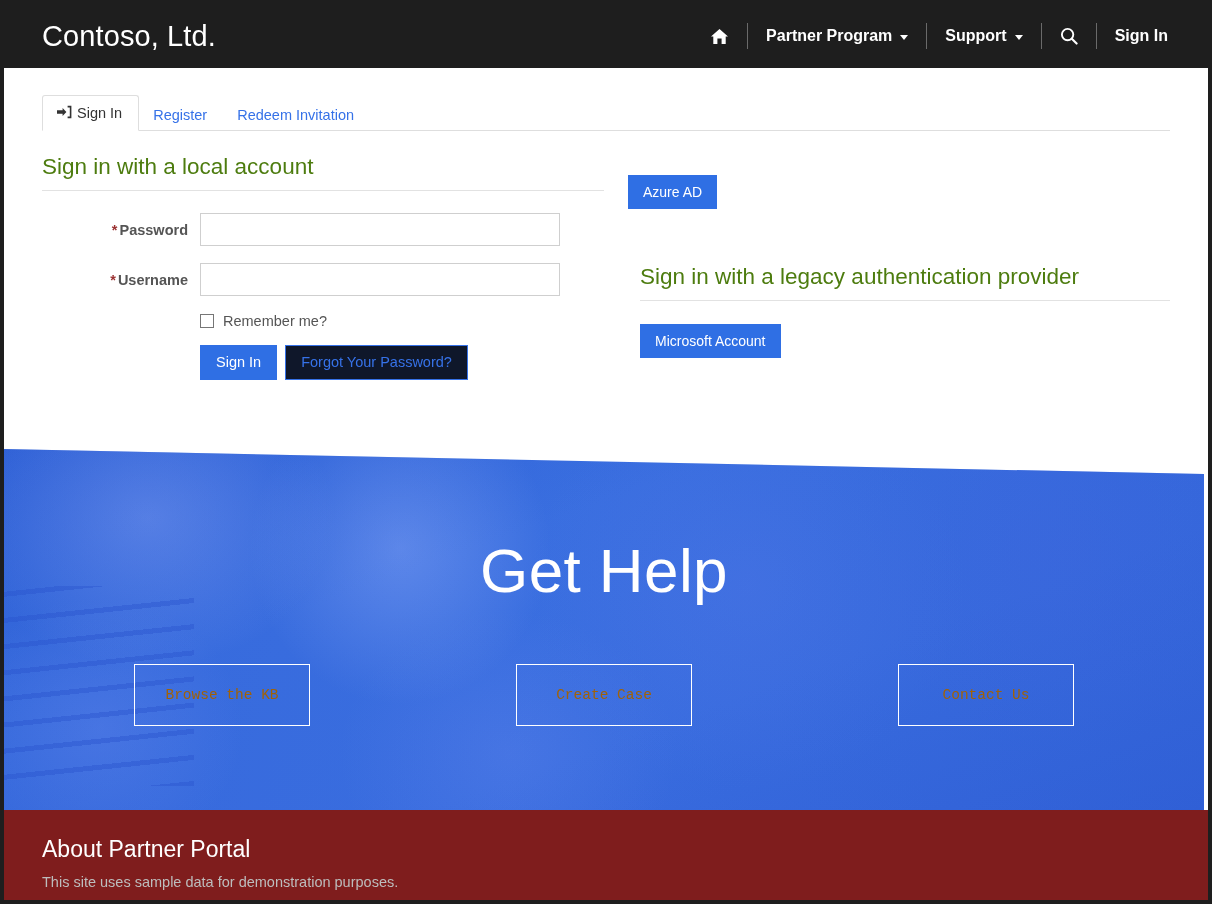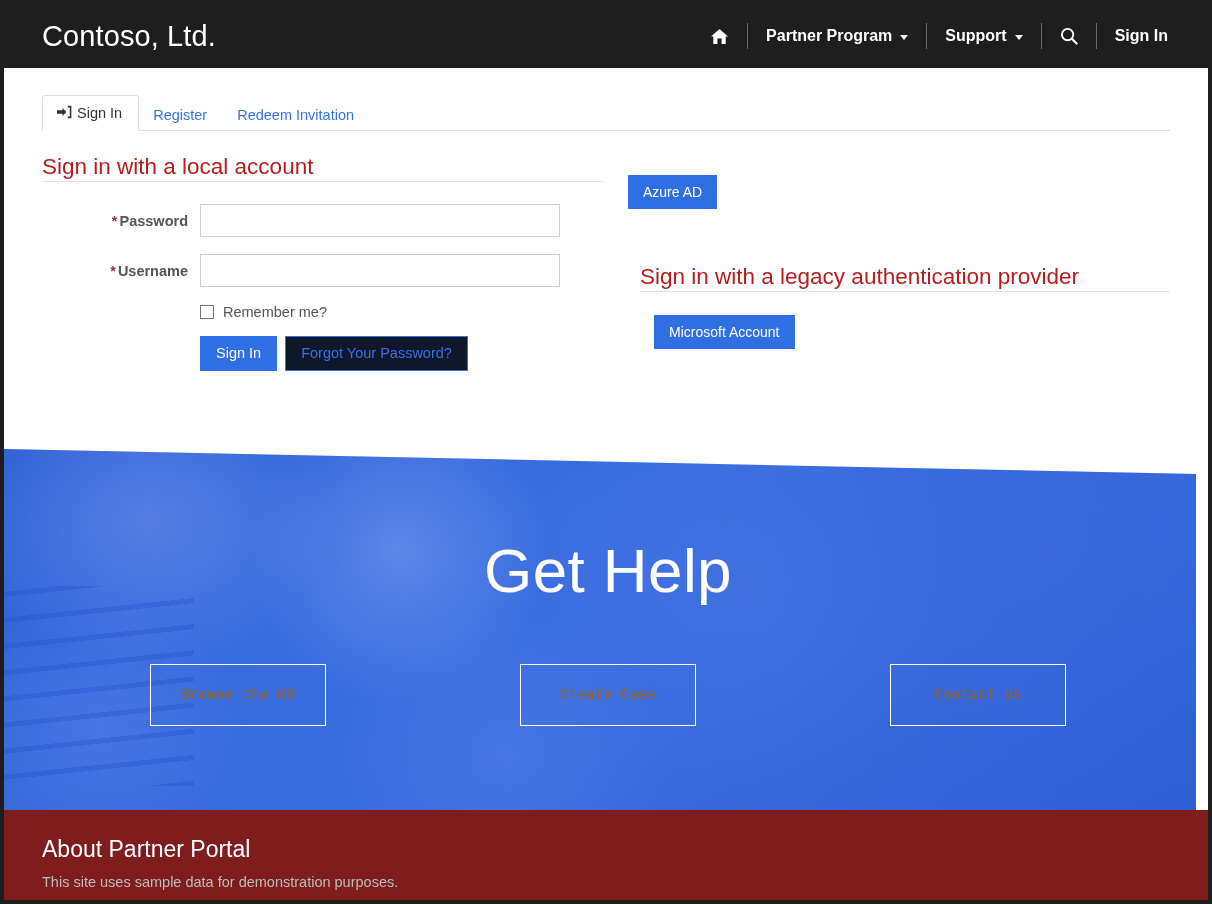--- a/index.html
+++ b/index.html
@@ -101,22 +101,23 @@
     display: flex;
     padding: 0 38px;
     margin-top: 22px;
   }
   .col-left { width: 562px; flex: none; }
   .col-right { flex: 1; padding-left: 24px; }
 
   h2.sect {
     font-size: 22.5px;
     font-weight: 400;
-    color: #b91c1c;
+    color: #4d7c0f;
     margin: 0 0 0 0;
+    padding-bottom: 9px;
     border-bottom: 1px solid #e2e2e2;
     line-height: 1.25;
   }
 
   
   .form { margin-top: 22px; }
   .frow {
     display: flex;
     align-items: center;
     margin-bottom: 17px;
@@ -176,30 +177,29 @@
     border: none;
     font-size: 14px;
     padding: 9px 15px;
     cursor: pointer;
     font-family: "Liberation Sans", sans-serif;
     display: inline-block;
   }
   .ext-wrap { margin-top: 22px; }
   .legacy-wrap { margin-top: 54px; }
   .legacy-wrap h2.sect { margin-left: 12px; }
-  .legacy-btn-wrap { margin-top: 23px; margin-left: 26px; }
+  .legacy-btn-wrap { margin-top: 23px; margin-left: 12px; }
 
   
   .hero {
     position: absolute;
-    left: 0; right: 12px;
+    left: 0; right: 4px;
     top: 432px;
     height: 374px;
     overflow: hidden;
-    padding-left: 16px;
   }
   .hero-bg {
     position: absolute;
     inset: 0;
     background:
       radial-gradient(ellipse 300px 240px at 12% 22%, rgba(150,175,250,0.42), rgba(150,175,250,0) 62%),
       radial-gradient(ellipse 250px 260px at 33% 30%, rgba(160,185,255,0.38), rgba(160,185,255,0) 60%),
       radial-gradient(ellipse 220px 200px at 8% 78%, rgba(120,150,245,0.30), rgba(120,150,245,0) 65%),
       radial-gradient(ellipse 260px 220px at 42% 85%, rgba(110,140,240,0.25), rgba(110,140,240,0) 65%),
       radial-gradient(ellipse 320px 300px at 62% 40%, rgba(90,125,235,0.30), rgba(90,125,235,0) 68%),

